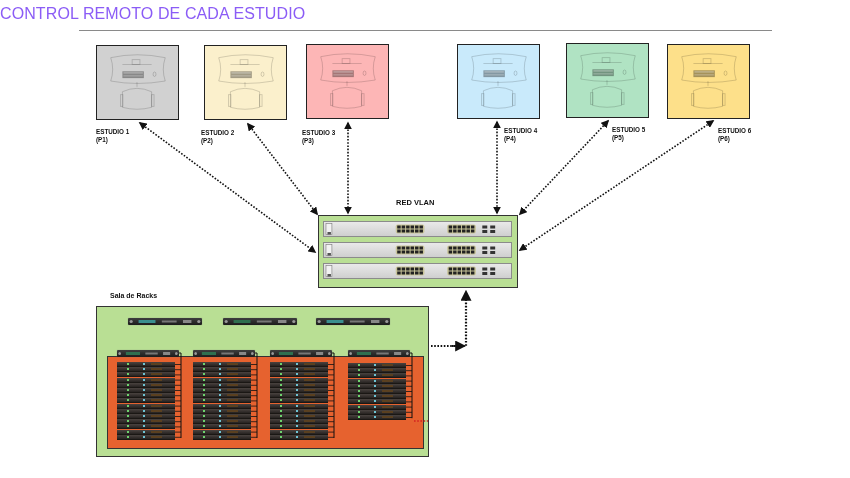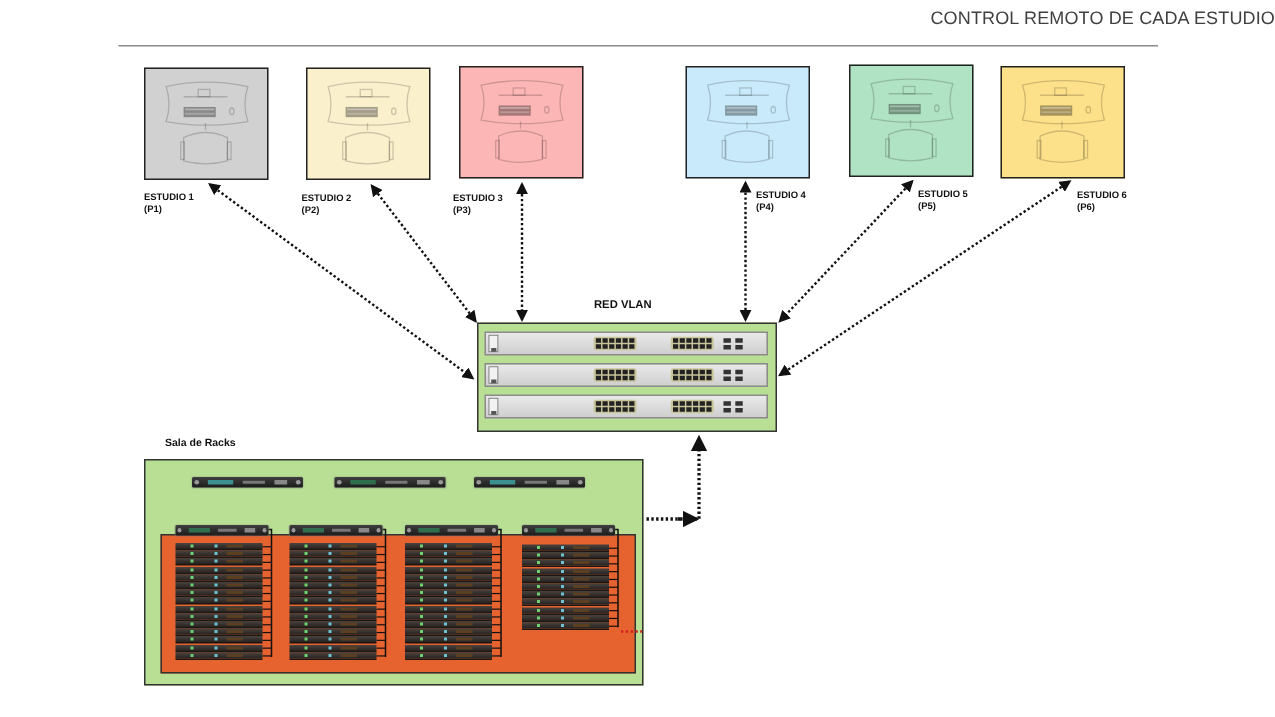--- a/index.html
+++ b/index.html
@@ -1,17 +1,17 @@
 <!DOCTYPE html>
 <html><head>
 <meta charset="utf-8">
 <style>
   html, body { margin:0; padding:0; background:#ffffff; }
   body { width:850px; height:478px; position:relative; overflow:hidden; font-family:"Liberation Sans", sans-serif; }
-  #title { position:absolute; left:0; width:850px; top:5px; text-align:right; font-size:12px; color:#404040; letter-spacing:0.1px; }
+  #title { position:absolute; left:0; width:850px; top:5px; text-align:left; font-size:16px; color:#8b5cf6; letter-spacing:0.1px; }
   #title-rule { position:absolute; left:79px; width:693px; top:30px; height:1px; background:#8a8a8a; }
   .studio { position:absolute; width:83px; height:75px; border:1.3px solid #222; box-sizing:border-box; }
   .studio svg { position:absolute; left:0; top:0; width:100%; height:100%; }
   .studio-label { position:absolute; font-size:6.3px; font-weight:bold; line-height:7.5px; color:#111; }
   #vlan-label { position:absolute; left:396px; top:198px; font-size:7.5px; font-weight:bold; color:#111; }
   #vlan-box { position:absolute; left:318px; top:215px; width:200px; height:73px; background:#b9df94; border:1.3px solid #333; box-sizing:border-box; }
   .switch { position:absolute; left:4px; width:189px; height:16px; background:linear-gradient(#e9e9e9,#cfcfcf); border:1px solid #8b8b8b; box-sizing:border-box; }
   .switch svg { position:absolute; left:0; top:0; width:100%; height:100%; }
   #racks-label { position:absolute; left:110px; top:292px; font-size:7px; font-weight:bold; color:#111; }
   #racks-room { position:absolute; left:96px; top:306px; width:333px; height:151px; background:#b9df94; border:1.2px solid #333; box-sizing:border-box; }

